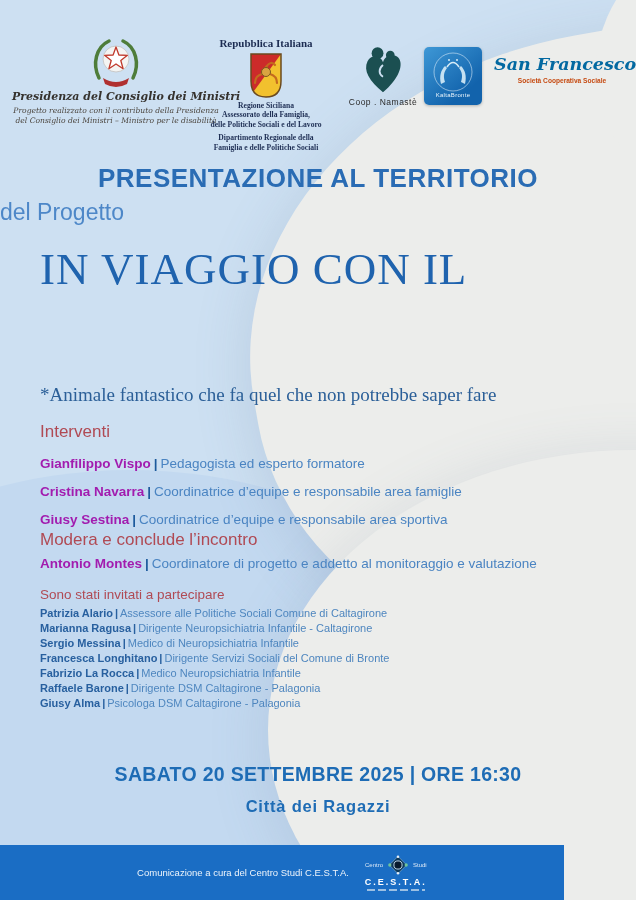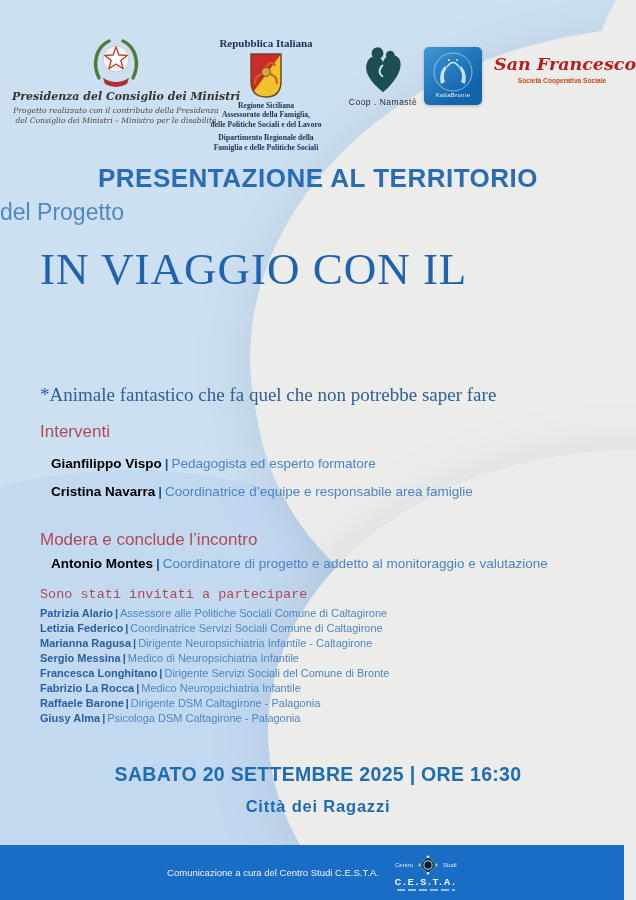--- a/index.html
+++ b/index.html
@@ -38,58 +38,58 @@
   .namaste-caption{font-size:8.5px; color:#2b2b2b; margin-top:2px; letter-spacing:.5px;}
 
   .kalta{position:absolute; left:424px; top:47px; width:58px; height:58px; border-radius:5px;
     background:linear-gradient(140deg,#3e98d6,#1263ac 75%); box-shadow:0 1px 3px rgba(0,0,0,.25);}
   .kalta svg{position:absolute; left:0; top:0;}
   .kalta-label{position:absolute; bottom:7px; width:100%; text-align:center;
     font-size:6px; color:#eaf5fc; letter-spacing:.3px;}
 
   .sanfr{position:absolute; left:494px; top:54px; width:136px; text-align:center;}
   .sanfr-name{font-family:"DejaVu Serif",serif; font-style:italic; font-weight:700;
-    font-size:17.5px; color:#b91c1c; white-space:nowrap;}
+    font-size:17.5px; color:#0369a1; white-space:nowrap;}
   .sanfr-sub{font-size:6.6px; font-weight:700; color:#c64b12; margin-top:3px;}
 
   
   .kicker{position:absolute; left:0; right:0; top:163px; text-align:center;
     font-size:26px; font-weight:700; color:#2a6cb4; letter-spacing:.5px;}
   .kicker-sub{position:absolute; left:0; right:0; top:199px; 
     font-size:23px; font-weight:400; color:#4d87c8;}
   .main-title{position:absolute; left:40px; top:243px; font-family:"Liberation Serif",serif;
     font-size:45px; line-height:53px; color:#1f63ae; letter-spacing:1px;}
   .footnote{position:absolute; left:40px; top:384px; font-family:"Liberation Serif",serif;
     font-size:19px; color:#2b5f98;}
 
   
   .sec-heading{position:absolute; left:40px; font-size:17px; color:#b04a54;}
   .h-interventi{top:422px;}
   .h-modera{top:530px;}
-  .h-invitati{top:587px; font-size:13.5px;font-family:Liberation Mono, monospace;}
+  .h-invitati{top:587px; font-size:13.5px;}
   .speakers{position:absolute; left:40px; top:450px; font-size:13.5px; line-height:28px;}
   .modera-row{position:absolute; left:40px; top:556px; font-size:13.5px;}
   .invitati{position:absolute; left:40px; top:606px; font-size:11px; line-height:15px;}
-  .nm{font-weight:700; color:#000000;margin-left:11px;}
+  .nm{font-weight:700; color:#a21caf;}
   .sep{font-weight:700; color:#1d5a9c; padding:0 3px;}
   .rl{color:#4a84c2;}
   .nm2{font-weight:700; color:#28609f;}
   .sep2{font-weight:700; color:#28609f; padding:0 2px;}
   .rl2{color:#4e86bf;}
 
   
   .date-line{position:absolute; left:0; right:0; top:763px; text-align:center;
     font-size:19.5px; font-weight:700; color:#1e6cb5; letter-spacing:.3px;}
   .venue{position:absolute; left:0; right:0; top:797px; text-align:center;
     font-size:16.5px; font-weight:700; color:#1e6cb5; letter-spacing:.8px;}
   .address{position:absolute; left:0; right:0; top:822px; text-align:center;
     font-size:11.5px; font-style:italic; font-weight:600; color:#3d7bbd;}
 
   
-  .footer{position:absolute; left:0; top:845px; width:624px; height:55px; background:#1a6dc4;
+  .footer{position:absolute; left:0; top:845px; width:564px; height:55px; background:#1a6dc4;
     display:flex; align-items:center; justify-content:center; gap:16px; z-index:5;}
   .footer-caption{font-size:9.5px; color:#eef4fb;}
   .cesta{display:flex; flex-direction:column; align-items:center;}
   .cesta-top{display:flex; align-items:center; gap:5px; font-size:6px; color:#dce9f7;}
   .cesta-name{font-size:9px; color:#fff; letter-spacing:2px; font-weight:700; margin-top:1px;}
   .cesta-tiny{width:58px; height:2px; margin-top:2px; opacity:.8;
     background:repeating-linear-gradient(90deg,#bcd4ea 0 8px, transparent 8px 11px);}
 </style>
 </head>
 <body>
@@ -185,31 +185,33 @@
     <div class="footnote">*Animale fantastico che fa quel che non potrebbe saper fare</div>
 
     <div class="sec-heading h-interventi">Interventi</div>
     <div class="speakers">
       <div>
         <span class="nm">Gianfilippo Vispo</span><span class="sep">|</span><span class="rl">Pedagogista ed esperto formatore</span>
       </div>
       <div>
         <span class="nm">Cristina Navarra</span><span class="sep">|</span><span class="rl">Coordinatrice d’equipe e responsabile area famiglie</span>
       </div>
+      <div>
+        <span class="nm">Giusy Sestina</span><span class="sep">|</span><span class="rl">Coordinatrice d’equipe e responsabile area sportiva</span>
+      </div>
     </div>
 
     <div class="sec-heading h-modera">Modera e conclude l’incontro</div>
     <div class="modera-row">
       <span class="nm">Antonio Montes</span><span class="sep">|</span><span class="rl">Coordinatore di progetto e addetto al monitoraggio e valutazione</span>
     </div>
 
     <div class="sec-heading h-invitati">Sono stati invitati a partecipare</div>
     <div class="invitati">
       <div><span class="nm2">Patrizia Alario</span><span class="sep2">|</span><span class="rl2">Assessore alle Politiche Sociali Comune di Caltagirone</span></div>
-      <div><span class="nm2">Letizia Federico</span><span class="sep2">|</span><span class="rl2">Coordinatrice Servizi Sociali Comune di Caltagirone</span></div>
       <div><span class="nm2">Marianna Ragusa</span><span class="sep2">|</span><span class="rl2">Dirigente Neuropsichiatria Infantile - Caltagirone</span></div>
       <div><span class="nm2">Sergio Messina</span><span class="sep2">|</span><span class="rl2">Medico di Neuropsichiatria Infantile</span></div>
       <div><span class="nm2">Francesca Longhitano</span><span class="sep2">|</span><span class="rl2">Dirigente Servizi Sociali del Comune di Bronte</span></div>
       <div><span class="nm2">Fabrizio La Rocca</span><span class="sep2">|</span><span class="rl2">Medico Neuropsichiatria Infantile</span></div>
       <div><span class="nm2">Raffaele Barone</span><span class="sep2">|</span><span class="rl2">Dirigente DSM Caltagirone - Palagonia</span></div>
       <div><span class="nm2">Giusy Alma</span><span class="sep2">|</span><span class="rl2">Psicologa DSM Caltagirone - Palagonia</span></div>
     </div>
 
     <div class="date-line">SABATO 20 SETTEMBRE 2025 | ORE 16:30</div>
     <div class="venue">Città dei Ragazzi</div>

